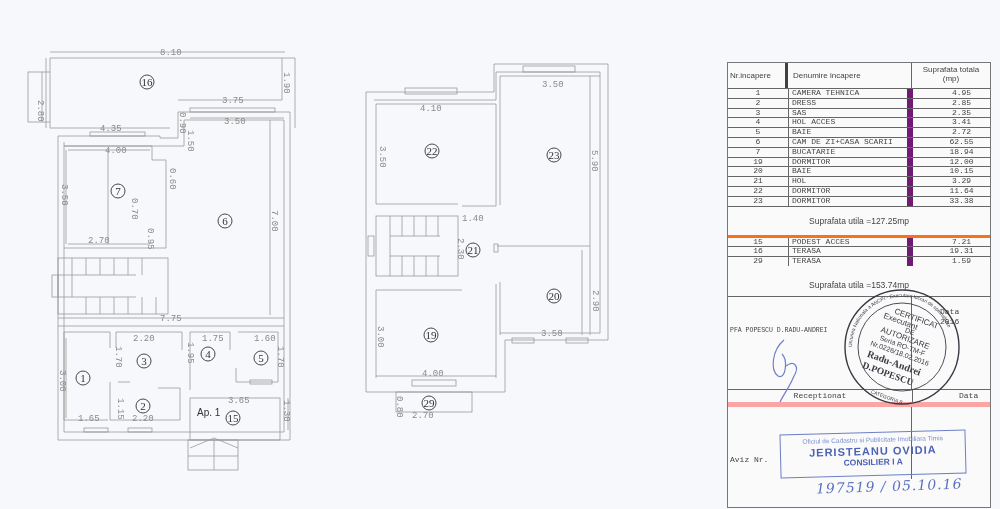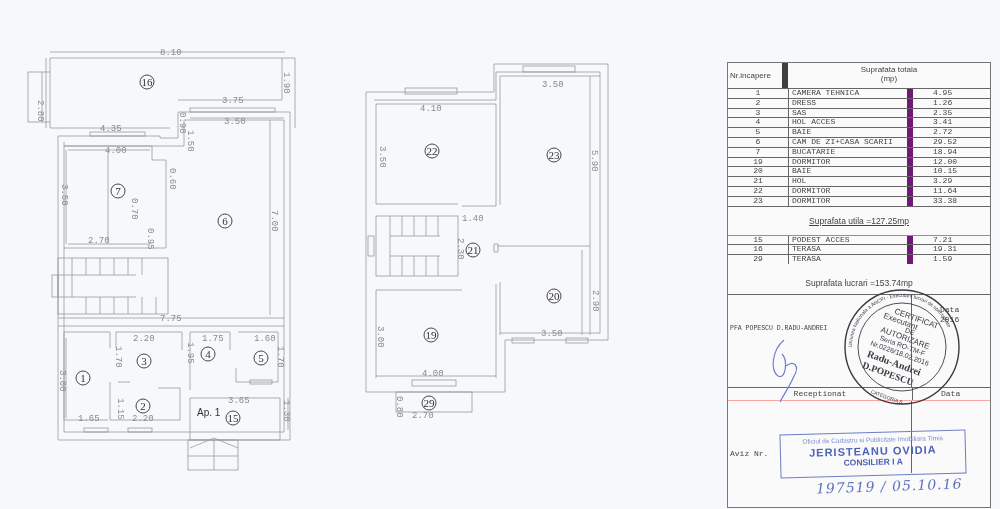--- a/index.html
+++ b/index.html
@@ -9,34 +9,34 @@
   .dim { font-family:"Liberation Mono", monospace; font-size:9px; fill:#8a8a8a; }
   .lbl { font-family:"Liberation Serif", serif; font-size:11px; fill:#333; }
   .apt { font-family:"Liberation Sans", sans-serif; font-size:10px; fill:#333; }
 
   #legend { position:absolute; left:727px; top:62px; width:264px; height:446px;
             border:1px solid #777; box-sizing:border-box; background:#fafafa;
             font-family:"Liberation Mono", monospace; font-size:8px; color:#444; }
   .trow { display:flex; border-bottom:1px solid #666; height:8.8px; line-height:8.8px; }
   .trow .c1 { width:60px; text-align:center; border-right:1px solid #666; }
   .trow .c2 { width:124px; padding-left:3px; border-right:6px solid #701a75; box-sizing:border-box; }
-  .trow .c3 { flex:1; padding-left:20px; }
+  .trow .c3 { flex:1; text-align:center; padding-left:20px; }
   .thead { display:flex; border-bottom:1px solid #666; height:25px; font-family:"Liberation Sans", sans-serif; font-size:8px; }
-  .thead .c1 { width:60px; border-right:6px solid #404040; display:flex; align-items:center; padding-left:2px; box-sizing:border-box;}
+  .thead .c1 { width:60px; border-right:3px solid #404040; display:flex; align-items:center; padding-left:2px; box-sizing:border-box;}
   .thead .c2 { width:124px; border-right:1px solid #666; display:flex; align-items:center; padding-left:5px; box-sizing:border-box;}
   .thead .c3 { flex:1; text-align:center; padding-top:2px; }
-  .total { text-align:center; font-family:"Liberation Sans", sans-serif; font-size:8.5px; height:28px; line-height:28px; border-bottom:1px solid #f97316;text-decoration:underline; }
+  .total { text-align:center; font-family:"Liberation Sans", sans-serif; font-size:8.5px; height:28px; line-height:28px; border-bottom:3px solid #f97316; }
   .total2 { text-align:center; font-family:"Liberation Sans", sans-serif; font-size:8.5px; height:30px; line-height:38px; }
   .sign { display:flex; border-top:1px solid #666; height:92px; position:relative; }
   .sign .left { width:184px; border-right:1px solid #666; font-size:6.5px; padding-top:30px; padding-left:2px; box-sizing:border-box; }
   .sign .right { flex:1; padding:10px 0 0 28px; font-size:8px; line-height:10px; }
-  .recv { display:flex; border-top:1px solid #666; height:12px; line-height:12px; font-size:8px; }
+  .recv { display:flex; border-top:1px solid #666; height:12px; line-height:12px; font-size:8px;gap:18px; }
   .recv .left { width:184px; border-right:1px solid #666; text-align:center; }
   .recv .right { flex:1; padding-left:28px; }
-  .aviz { display:flex; border-top:1px solid #fca5a5; height:72px; position:relative; }
+  .aviz { display:flex; border-top:5px solid #fca5a5; height:72px; position:relative; }
   .aviz .left { width:184px; border-right:1px solid #666; font-size:8px; padding-top:48px; padding-left:2px; box-sizing:border-box; }
   .aviz .right { flex:1; }
 
   #stamp-round { position:absolute; left:842px; top:288px; width:120px; height:118px; }
   #stamp-office { position:absolute; left:780px; top:432px; width:186px; height:44px;
                   border:1.5px solid #6b7fc4; box-sizing:border-box; color:#4c62b5;
                   text-align:center; transform:rotate(-1.5deg); }
   #stamp-office .o1 { font-size:6.5px; margin-top:3px; color:#7c8fd0; }
   #stamp-office .o2 { font-size:11px; font-weight:bold; letter-spacing:1px; margin-top:2px; }
   #stamp-office .o3 { font-size:8.5px; font-weight:bold; }
@@ -273,55 +273,56 @@
     <g>
         <circle cx="429" cy="403" r="7" fill="none" stroke="#333" stroke-width="0.9"></circle>
         <text class="lbl" x="429" y="407" text-anchor="middle">29</text>
       </g>
   </g>
 </svg>
 
 <div id="legend">
   <div class="thead">
     <div class="c1">Nr.incapere</div>
+    <div class="c2">Denumire incapere</div>
     <div class="c3">
       <div>Suprafata totala</div>
       <div>(mp)</div>
     </div>
   </div>
   <div id="room-rows">
     <div class="trow">
         <span class="c1">1</span>
         <span class="c2">CAMERA TEHNICA</span>
         <span class="c3">4.95</span>
       </div>
     <div class="trow">
         <span class="c1">2</span>
         <span class="c2">DRESS</span>
-        <span class="c3">1.26</span>
+        <span class="c3">2.85</span>
       </div>
     <div class="trow">
         <span class="c1">3</span>
         <span class="c2">SAS</span>
         <span class="c3">2.35</span>
       </div>
     <div class="trow">
         <span class="c1">4</span>
         <span class="c2">HOL ACCES</span>
         <span class="c3">3.41</span>
       </div>
     <div class="trow">
         <span class="c1">5</span>
         <span class="c2">BAIE</span>
         <span class="c3">2.72</span>
       </div>
     <div class="trow">
         <span class="c1">6</span>
         <span class="c2">CAM DE ZI+CASA SCARII</span>
-        <span class="c3">29.52</span>
+        <span class="c3">62.55</span>
       </div>
     <div class="trow">
         <span class="c1">7</span>
         <span class="c2">BUCATARIE</span>
         <span class="c3">18.94</span>
       </div>
     <div class="trow">
         <span class="c1">19</span>
         <span class="c2">DORMITOR</span>
         <span class="c3">12.00</span>
@@ -358,21 +359,21 @@
         <span class="c1">16</span>
         <span class="c2">TERASA</span>
         <span class="c3">19.31</span>
       </div>
     <div class="trow" style="border-bottom:none">
         <span class="c1">29</span>
         <span class="c2">TERASA</span>
         <span class="c3">1.59</span>
       </div>
   </div>
-  <div class="total2">Suprafata lucrari =153.74mp</div>
+  <div class="total2">Suprafata utila =153.74mp</div>
   <div class="sign">
     <div class="left">PFA POPESCU D.RADU-ANDREI</div>
     <div class="right">
       <div>Data</div>
       <div>2016</div>
     </div>
   </div>
   <div class="recv">
     <div class="left">Receptionat</div>
     <div class="right">Data</div>

